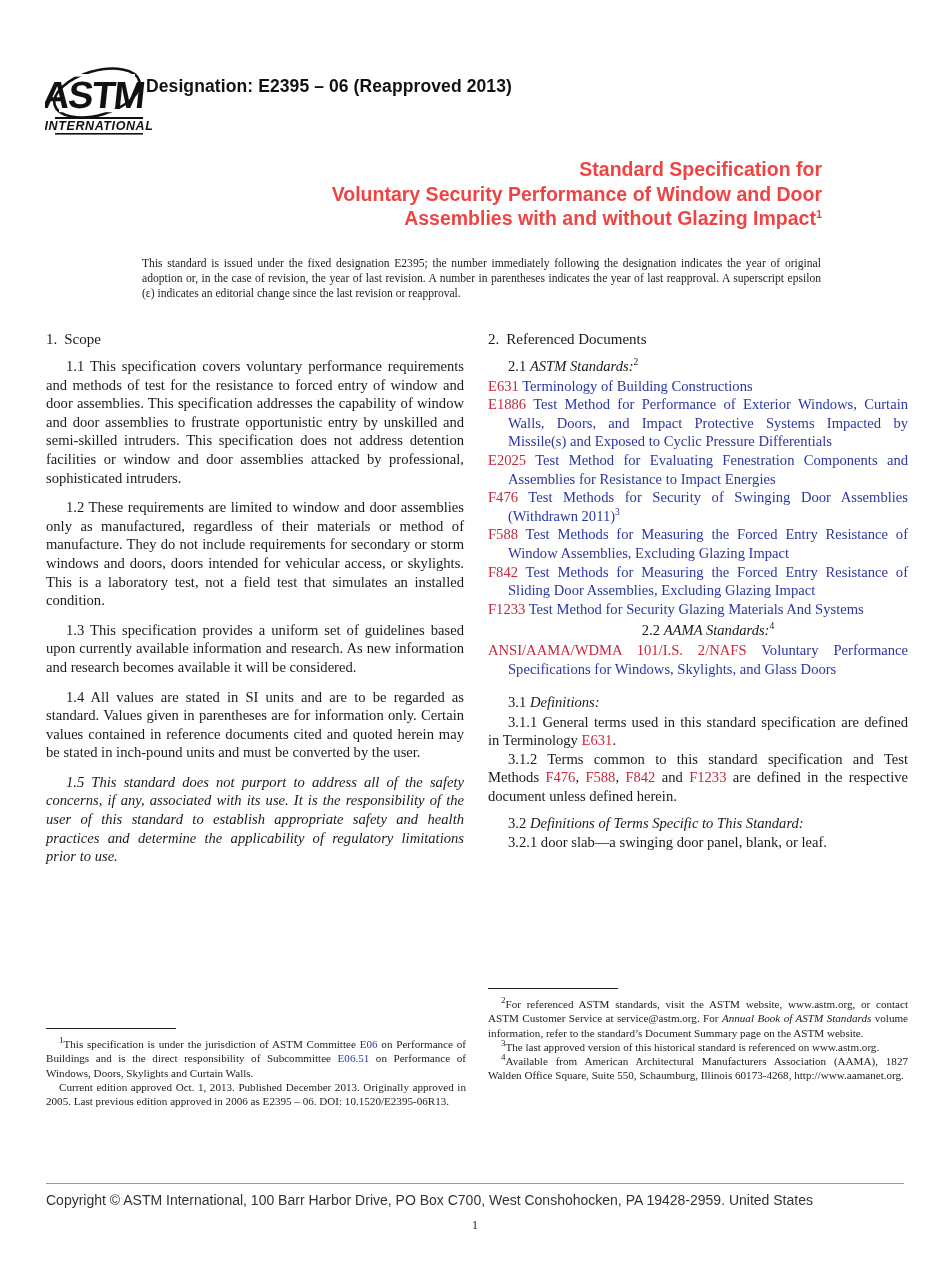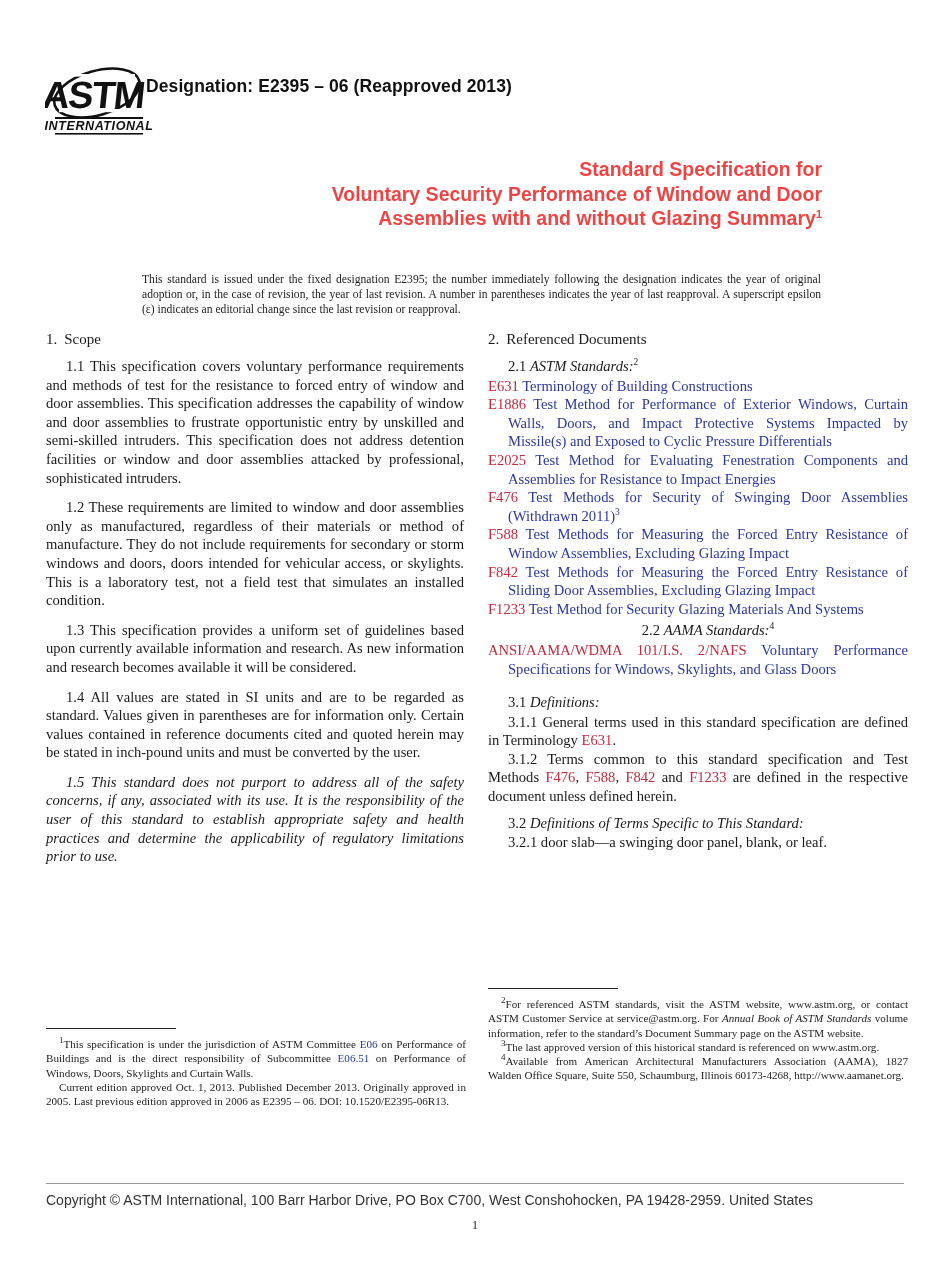--- a/index.html
+++ b/index.html
@@ -74,21 +74,20 @@
   .preamble {
     position: absolute;
     left: 142px;
     top: 256px;
     width: 679px;
     font-size: 11.6px;
     line-height: 15.2px;
     text-align: justify;
     text-justify: inter-word;
     color: #222;
-    margin-top: 16px;
   }
 
   
   .col {
     position: absolute;
     top: 330px;
     width: 420px;
     font-size: 14.6px;
     line-height: 18.6px;
     text-align: justify;
@@ -241,21 +240,21 @@
           <rect x="10" y="73" width="88" height="1.6" fill="#111"></rect>
         </g>
       </svg>
     </div>
     <div class="designation">Designation: E2395 – 06 (Reapproved 2013)</div>
   </div>
 
   <div class="title-block">
     <div class="tline">Standard Specification for</div>
     <div class="tline">Voluntary Security Performance of Window and Door</div>
-    <div class="tline"><span>Assemblies with and without Glazing Summary</span><sup>1</sup></div>
+    <div class="tline"><span>Assemblies with and without Glazing Impact</span><sup>1</sup></div>
   </div>
 
   <div class="preamble">This standard is issued under the fixed designation E2395; the number immediately following the designation indicates the year of original adoption or, in the case of revision, the year of last revision. A number in parentheses indicates the year of last reapproval. A superscript epsilon (ε) indicates an editorial change since the last revision or reapproval.</div>
 
   <div class="col col-left">
 
     <h2 class="sec">
       <span class="num">1.</span><span>Scope</span>
     </h2>
 

